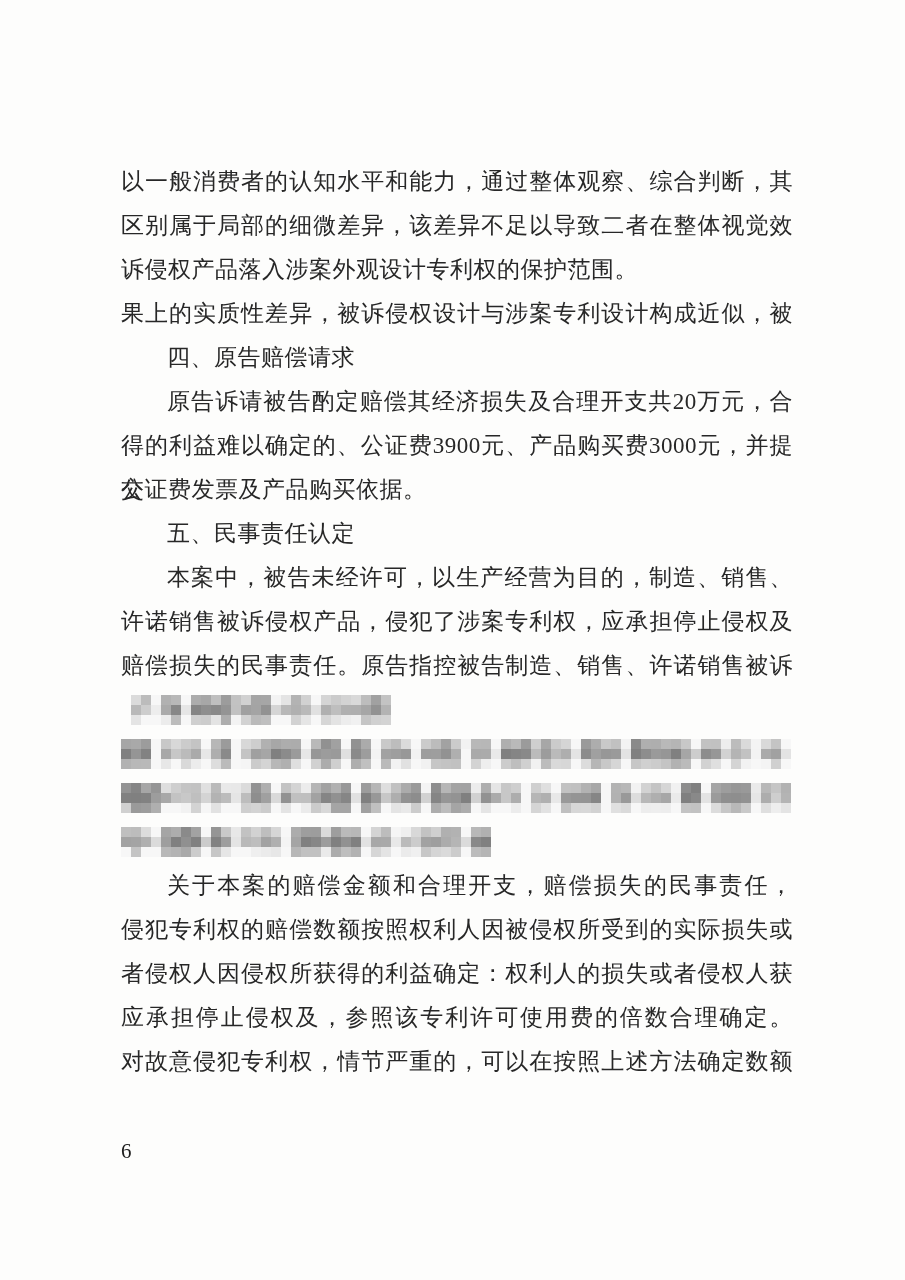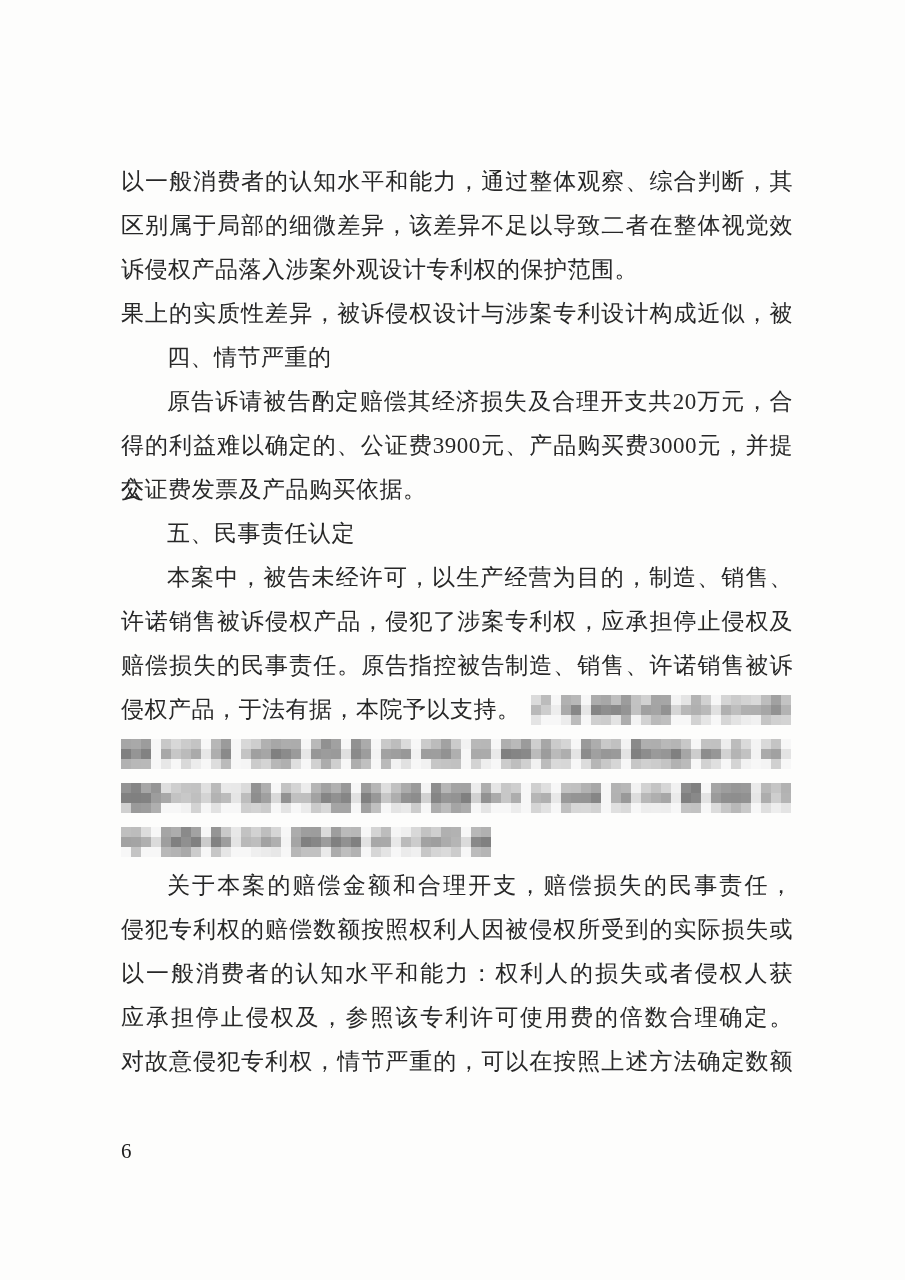--- a/index.html
+++ b/index.html
@@ -75,30 +75,29 @@
 </style>
 </head>
 <body>
 
 <div class="page">
   <div class="doc" id="doc-lines">
       <div class="line justify">以一般消费者的认知水平和能力，通过整体观察、综合判断，其</div>
       <div class="line justify">区别属于局部的细微差异，该差异不足以导致二者在整体视觉效</div>
       <div class="line">诉侵权产品落入涉案外观设计专利权的保护范围。</div>
       <div class="line justify">果上的实质性差异，被诉侵权设计与涉案专利设计构成近似，被</div>
-      <div class="line indent">四、情节严重的</div>
+      <div class="line indent">四、原告赔偿请求</div>
       <div class="line justify indent">原告诉请被告酌定赔偿其经济损失及合理开支共20万元，合</div>
       <div class="line justify">得的利益难以确定的、公证费3900元、产品购买费3000元，并提交</div>
       <div class="line">公证费发票及产品购买依据。</div>
       <div class="line indent">五、民事责任认定</div>
       <div class="line justify indent">本案中，被告未经许可，以生产经营为目的，制造、销售、</div>
       <div class="line justify">许诺销售被诉侵权产品，侵犯了涉案专利权，应承担停止侵权及</div>
       <div class="line justify">赔偿损失的民事责任。原告指控被告制造、销售、许诺销售被诉</div>
       <div class="line flexline">
-        <span class="ltext">侵权产品，于法有据，本院予以支持。</span>
         <span class="redact tail">
           <span class="rr">
             <i style="background:rgb(219,219,219)"></i>
             <i style="background:rgb(188,188,188)"></i>
             <i style="background:rgb(247,247,247)"></i>
             <i style="background:rgb(177,177,177)"></i>
             <i style="background:rgb(184,184,184)"></i>
             <i style="background:rgb(247,247,247)"></i>
             <i style="background:rgb(172,172,172)"></i>
             <i style="background:rgb(167,167,167)"></i>
@@ -717,18 +716,18 @@
             <i style="background:rgb(218,218,218)"></i>
             <i style="background:rgb(204,204,204)"></i>
             <i style="background:rgb(247,247,247)"></i>
             <i style="background:rgb(188,188,188)"></i>
             <i style="background:rgb(181,181,181)"></i>
           </span>
         </span>
       </div>
       <div class="line justify indent">关于本案的赔偿金额和合理开支，赔偿损失的民事责任，</div>
       <div class="line justify">侵犯专利权的赔偿数额按照权利人因被侵权所受到的实际损失或</div>
-      <div class="line justify">以一般消费者的认知水平和能力：权利人的损失或者侵权人获</div>
+      <div class="line justify">者侵权人因侵权所获得的利益确定：权利人的损失或者侵权人获</div>
       <div class="line justify">应承担停止侵权及，参照该专利许可使用费的倍数合理确定。</div>
       <div class="line justify">对故意侵犯专利权，情节严重的，可以在按照上述方法确定数额</div>
     </div>
   <div class="pageno">6</div>
 </div>
 
 </body></html>

